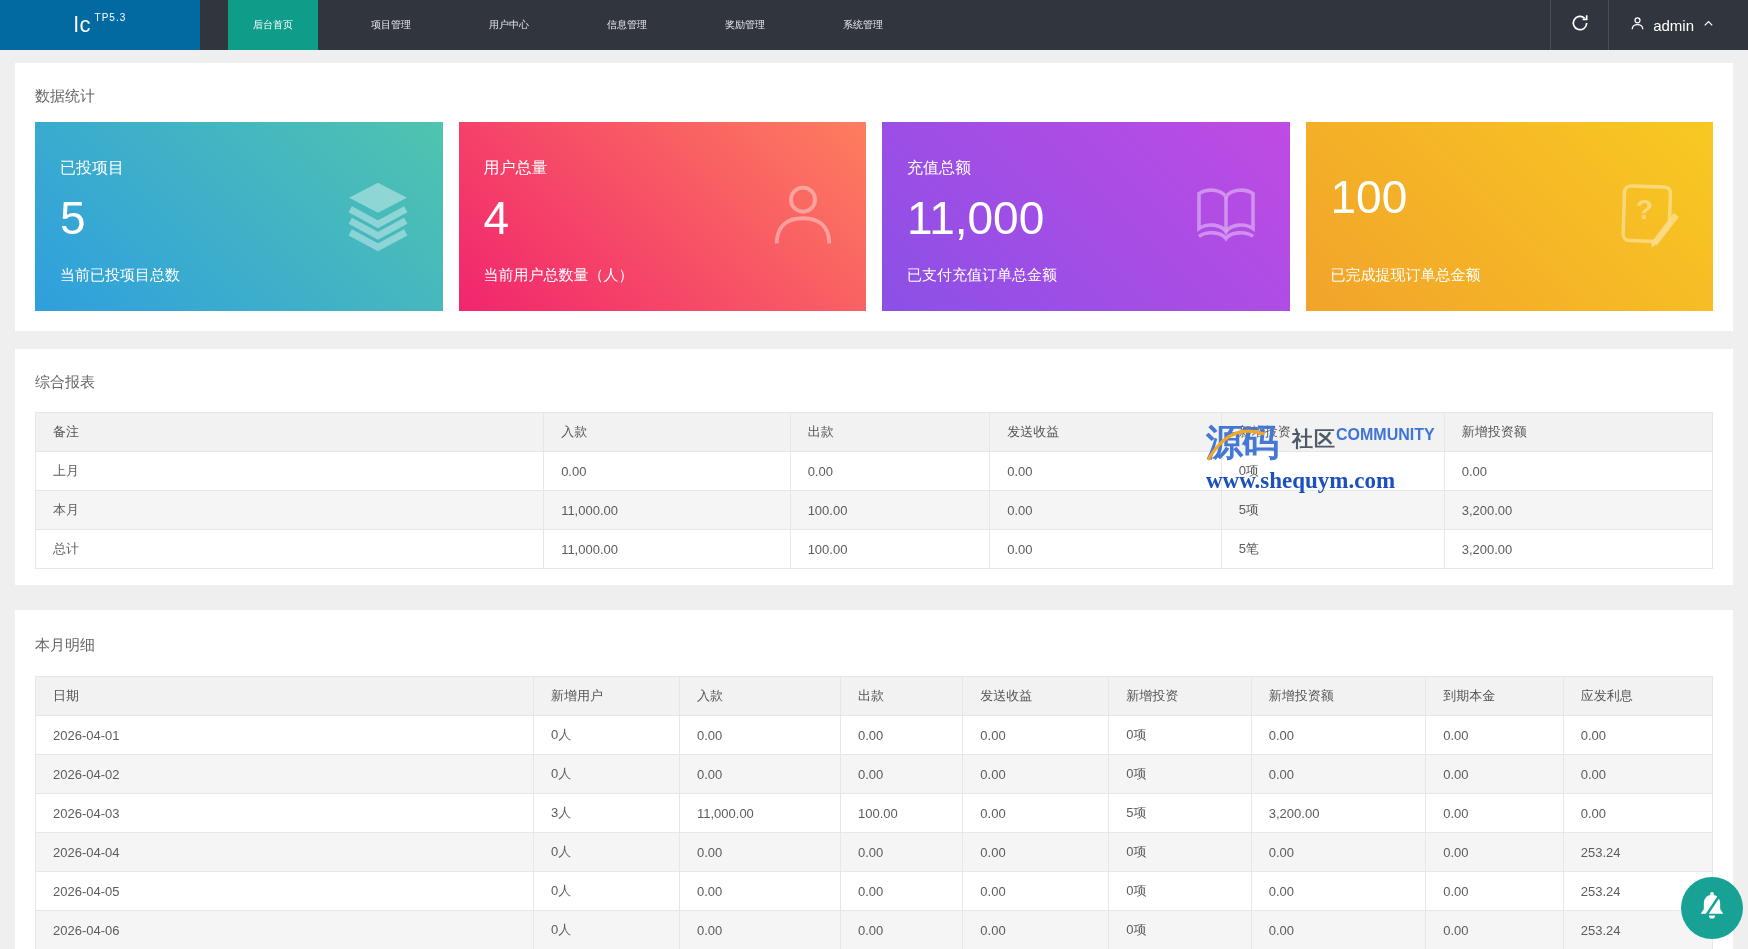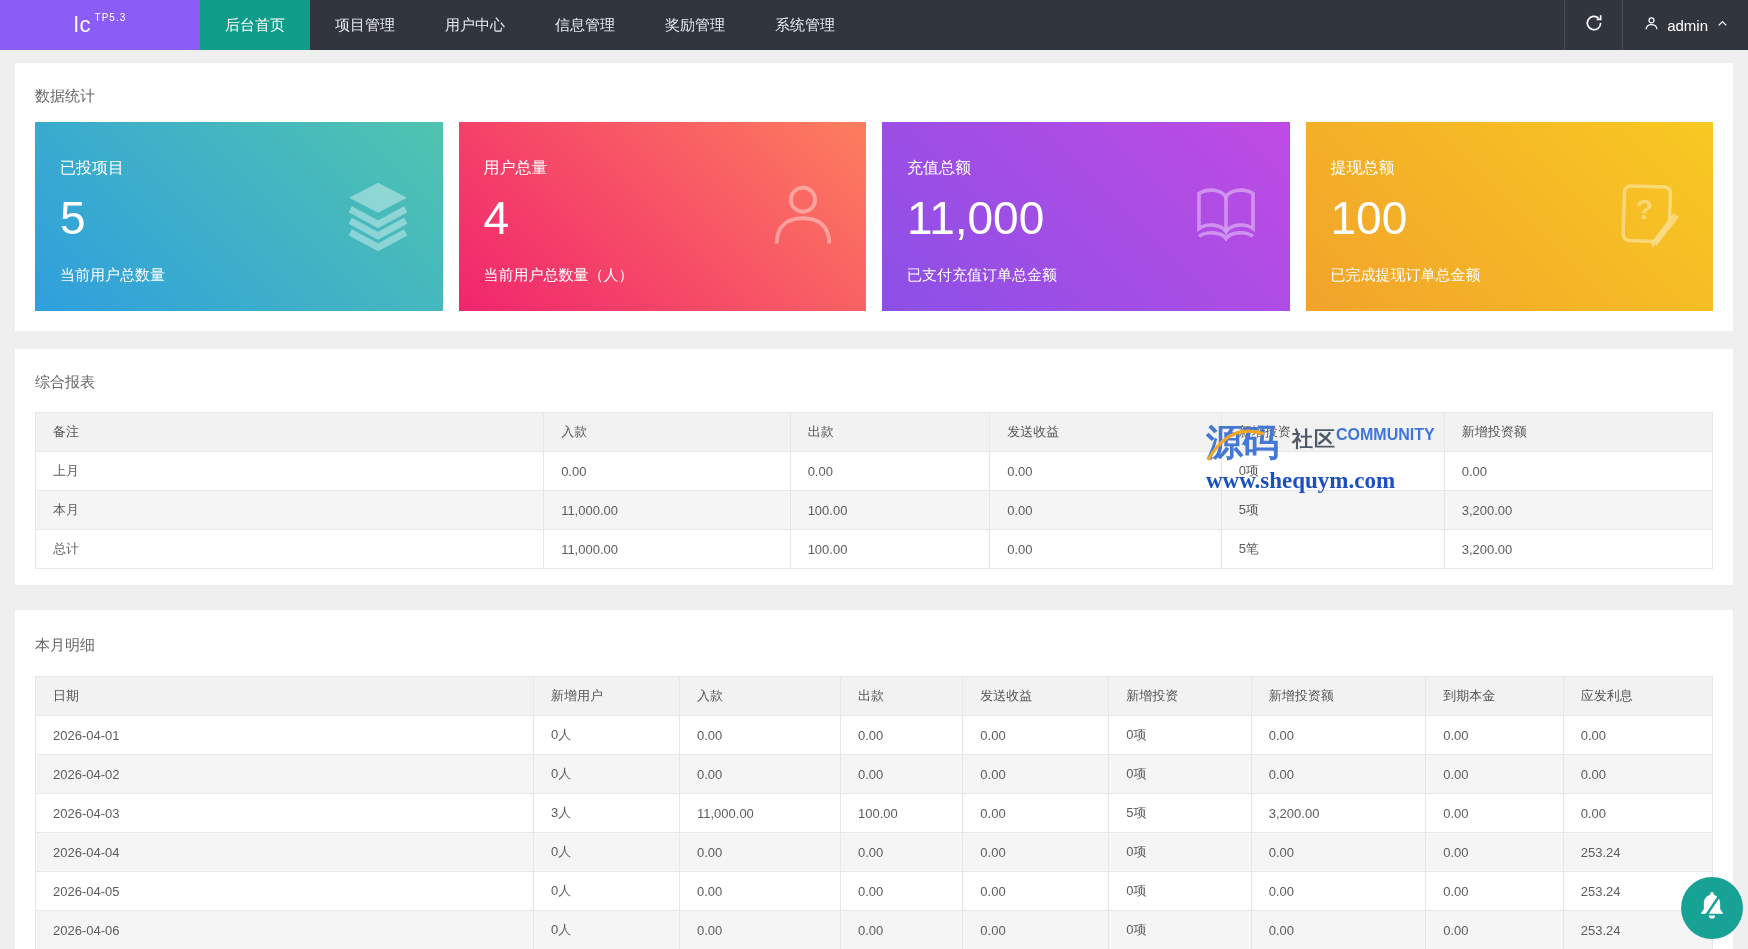--- a/index.html
+++ b/index.html
@@ -8,37 +8,37 @@
     font-family:"Liberation Sans","DejaVu Sans",sans-serif;
     background:#efefef; color:#555; position:relative;
   }
 
   
   .nav {
     height:50px; background:#31353e; display:flex; align-items:stretch;
     color:#fff; position:relative; z-index:5;
   }
   .nav-logo {
-    width:200px; background:#8b5cf6; display:flex; align-items:center; justify-content:center;
+    width:200px; background:#0369a1; display:flex; align-items:center; justify-content:center;
     font-size:22px; color:#fff; letter-spacing:1px;
   }
   .nav-logo sup { font-size:10px; margin-left:3px; top:-8px; position:relative; }
   .nav-menu { display:flex; align-items:stretch; }
   .nav-item {
-    display:flex; align-items:center; padding:0 25px; font-size:15px; color:#e8eaed;
-    cursor:pointer; white-space:nowrap;
+    display:flex; align-items:center; padding:0 25px; font-size:10px; color:#e8eaed;
+    cursor:pointer; white-space:nowrap;margin-left:28px;
   }
   .nav-item.active { background:#0f9d8a; color:#fff; }
   .nav-right { margin-left:auto; display:flex; align-items:stretch; }
   .nav-iconbtn {
     width:58px; display:flex; align-items:center; justify-content:center;
     border-left:1px solid rgba(255,255,255,0.12); cursor:pointer;
   }
   .nav-user {
-    display:flex; align-items:center; gap:7px; padding:0 18px 0 20px;
+    display:flex; align-items:center; gap:7px; padding:0 32px 0 20px;
     border-left:1px solid rgba(255,255,255,0.12); cursor:pointer; font-size:15px;
   }
 
   
   .page { padding:13px 15px 0 15px; }
   .panel { background:#fff; padding:24px 20px; }
   .panel-stats { margin-bottom:18px; padding-bottom:20px; }
   .panel-summary { margin-bottom:25px; padding-bottom:16px; }
   .panel-month { padding-top:26px; }
   .panel-title { font-size:15px; color:#666; font-weight:400; line-height:18px; }
@@ -127,21 +127,21 @@
 
 <div class="page">
 
   <section class="panel panel-stats">
     <h2 class="panel-title">数据统计</h2>
     <div class="cards">
 
       <div class="card" style="background: linear-gradient(45deg, rgb(47, 159, 222) 0%, rgb(80, 196, 175) 100%);">
         <div class="card-label">已投项目</div>
         <div class="card-value">5</div>
-        <div class="card-caption">当前用户总数量</div>
+        <div class="card-caption">当前已投项目总数</div>
         <span class="card-icon">
           <svg viewBox="0 0 64 64" width="74" height="74">
             <polygon points="32,4 57,17 32,30 7,17" fill="rgba(255,255,255,0.85)"></polygon>
             <polyline points="8,27 32,40 56,27" fill="none" stroke="rgba(255,255,255,0.85)" stroke-width="6"></polyline>
             <polyline points="8,37 32,50 56,37" fill="none" stroke="rgba(255,255,255,0.85)" stroke-width="6"></polyline>
             <polyline points="8,47 32,60 56,47" fill="none" stroke="rgba(255,255,255,0.85)" stroke-width="6"></polyline>
           </svg>
         </span>
       </div>
 
@@ -164,21 +164,20 @@
         <span class="card-icon">
           <svg viewBox="0 0 64 64" width="72" height="72" fill="none" stroke="rgba(255,255,255,0.85)" stroke-width="3.2">
             <path d="M8 13 C15 8 28 9 32 16 C36 9 49 8 56 13 V44 C49 39 36 40 32 47 C28 40 15 39 8 44 Z"></path>
             <path d="M32 16 V47"></path>
             <path d="M8 51 C15 46 28 47 32 53 C36 47 49 46 56 51"></path>
           </svg>
         </span>
       </div>
 
       <div class="card" style="background: linear-gradient(45deg, rgb(242, 163, 43) 0%, rgb(248, 201, 34) 100%);">
-        <div class="card-label">提现总额</div>
         <div class="card-value">100</div>
         <div class="card-caption">已完成提现订单总金额</div>
         <span class="card-icon">
           <svg viewBox="0 0 64 64" width="70" height="70">
             <path d="M14 6 H44 C48 6 50 8 50 12 V40 L38 56 H14 C11 56 8 54 8 50 V12 C8 8 11 6 14 6 Z" fill="none" stroke="rgba(255,255,255,0.85)" stroke-width="3.2" transform="rotate(2 32 32)"></path>
             <text x="27" y="36" font-size="26" fill="rgba(255,255,255,0.85)" text-anchor="middle" font-family="Liberation Sans, sans-serif" font-weight="bold">?</text>
             <line x1="36" y1="58" x2="56" y2="32" stroke="rgba(255,255,255,0.85)" stroke-width="6"></line>
             <path d="M34 62 l-1.5 -7 5 3.8 Z" fill="rgba(255,255,255,0.85)"></path>
           </svg>
         </span>

